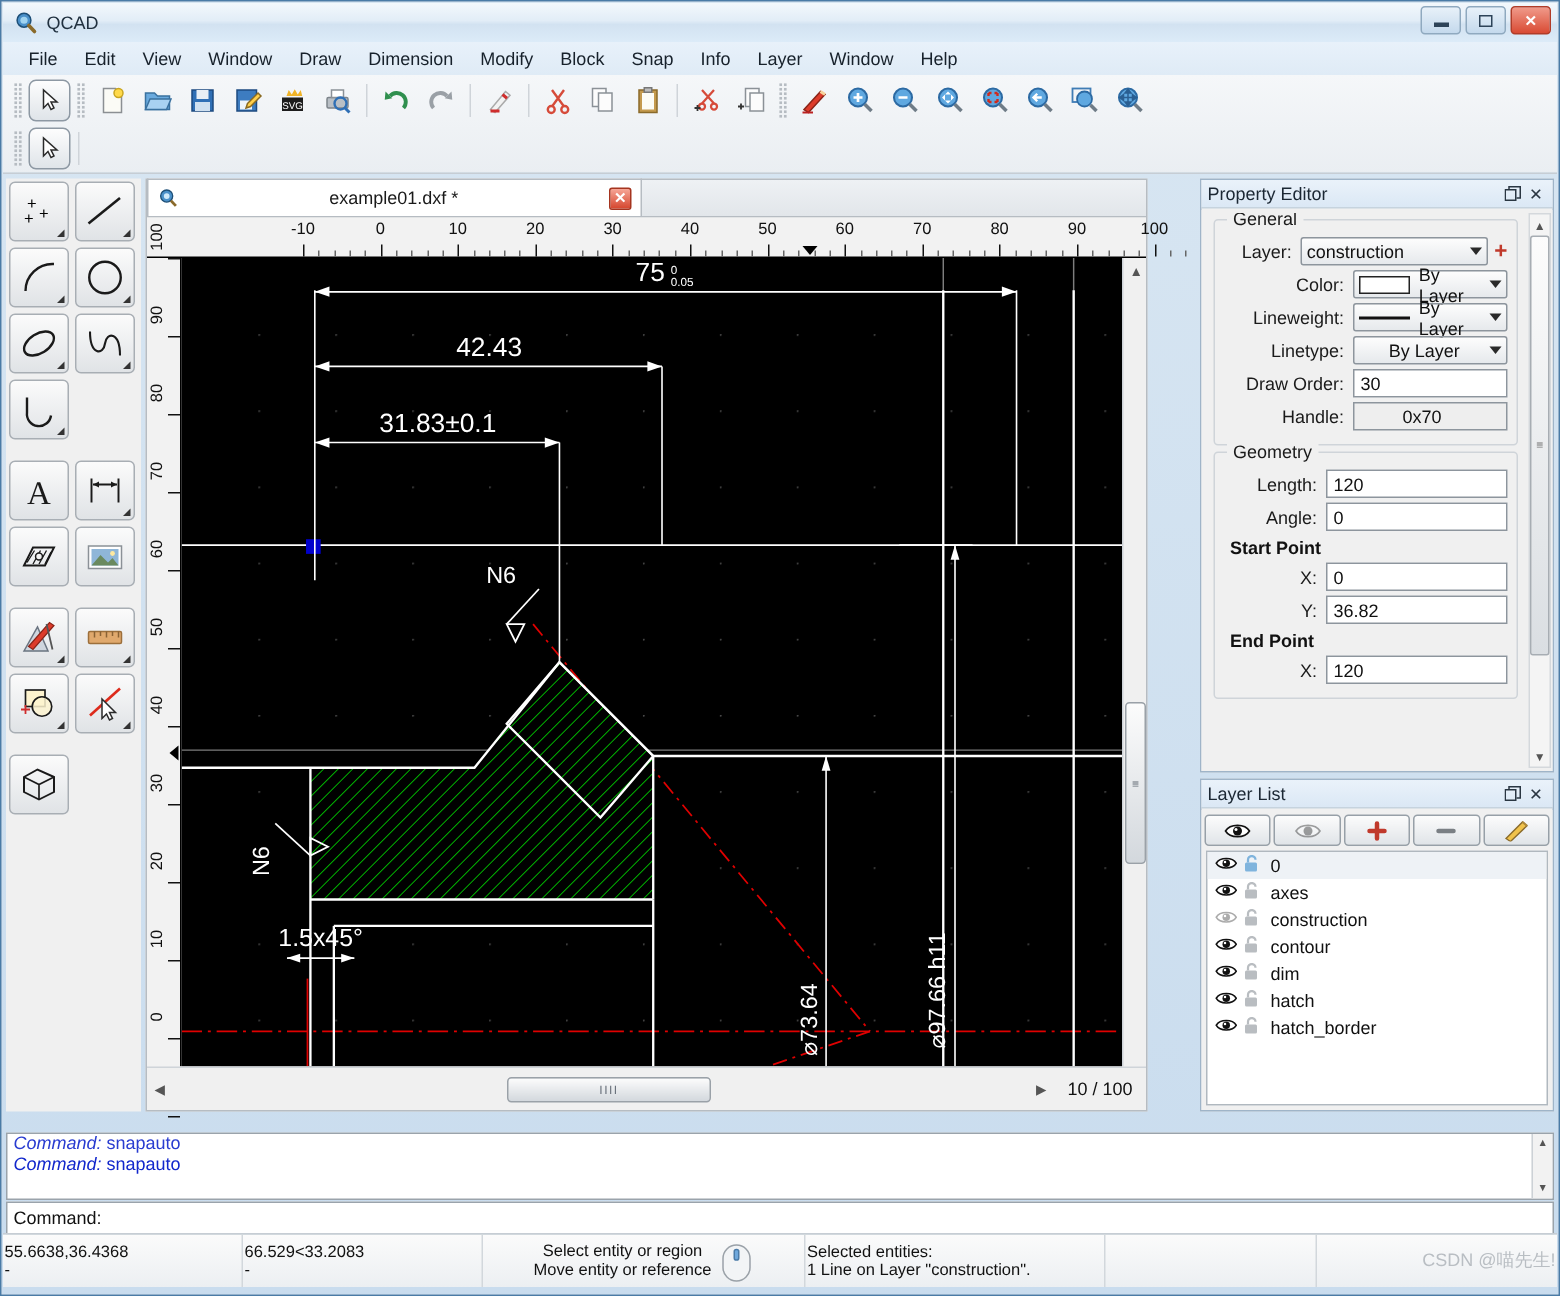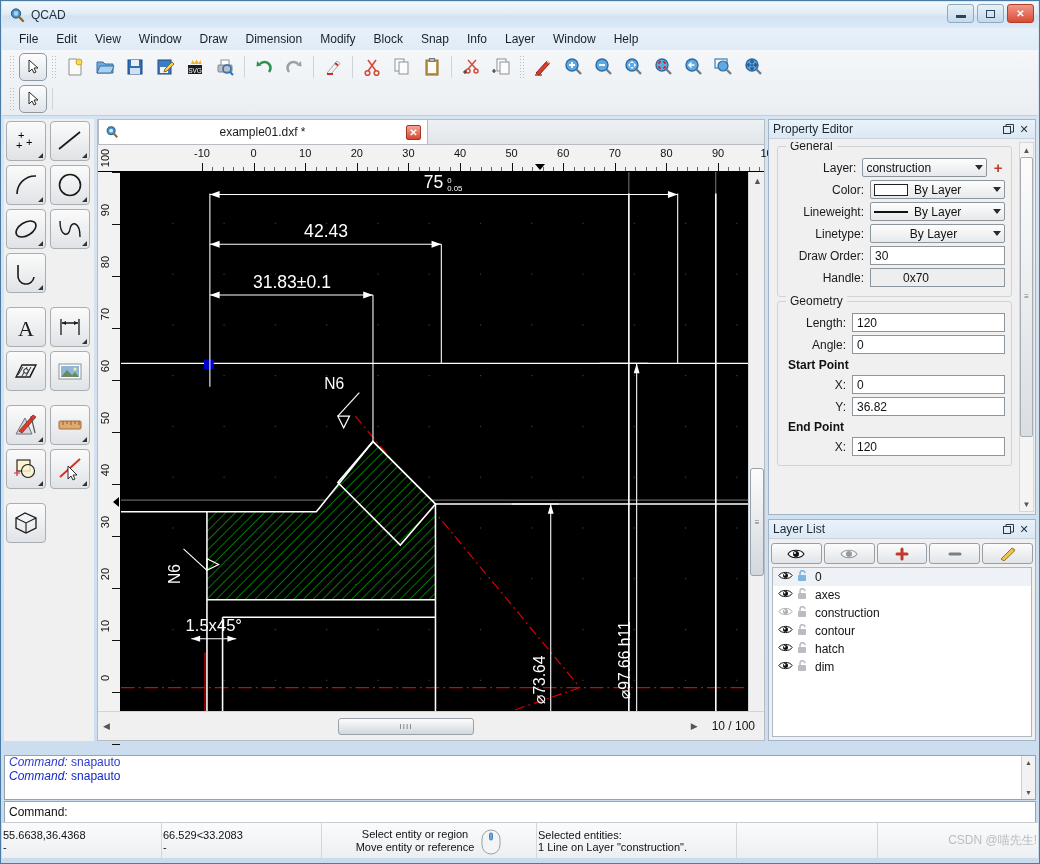--- a/index.html
+++ b/index.html
@@ -164,21 +164,21 @@
   .sb-thumb-v {
     position:absolute; left:1px; top:55%; width:14px; height:20%;
     background:linear-gradient(#fcfcfc,#d3d8dd);
     border:1px solid #9aa1a8; border-radius:3px;
     display:flex;align-items:center;justify-content:center; color:#68707a; font-size:8px;
   }
   .progress-label { padding:0 9px; font-size:12px; color:#111; }
 
   
   .rightcol { position:absolute; right:3px; top:118px; width:268px; bottom:122px; }
-  .panel { background:#f0f0f0; border:1px solid #9fb4c8; }
+  .panel { background:#f0f0f0; border:1px solid #9fb4c8;margin-left:32px; }
   .panel-head {
     height:19px; background:linear-gradient(#eaf2fa,#dbe8f5);
     display:flex; align-items:center; padding:0 4px; font-size:12px; color:#1b2733;
     border-bottom:1px solid #c6d3de;
   }
   .panel-head .ttl { flex:1;}
   .ph-btn { width:14px;height:14px; display:flex;align-items:center;justify-content:center; font-size:11px; color:#2a3642; margin-left:2px;}
   .panel-body { position:relative; background:#f0f0f0; }
 
   .prop-scroll {
@@ -1078,33 +1078,45 @@
             <div class="lay-item">
               <span class="eye"><svg width="15" height="11" viewBox="0 0 18 12">
                   <path d="M1 6 C4 1 14 1 17 6 C14 11 4 11 1 6Z" fill="#fff" stroke="#111" stroke-width="1.2"></path>
                   <circle cx="9" cy="6" r="3" fill="#111"></circle>
                   <circle cx="8" cy="5" r="1" fill="#fff"></circle>
                 </svg></span>
               <span class="lock"><svg width="11" height="12" viewBox="0 0 11 12">
                   <path d="M3 5 V3.2 A2.4 2.4 0 0 1 8 3.2" fill="none" stroke="#b9bdc1" stroke-width="1.5"></path>
                   <rect x="1" y="5" width="8" height="6" rx="1" fill="#b9bdc1"></rect>
                 </svg></span>
-              <span class="lay-name">hatch</span>
+              <span class="lay-name">dim</span>
             </div>
             <div class="lay-item">
               <span class="eye"><svg width="15" height="11" viewBox="0 0 18 12">
                   <path d="M1 6 C4 1 14 1 17 6 C14 11 4 11 1 6Z" fill="#fff" stroke="#111" stroke-width="1.2"></path>
                   <circle cx="9" cy="6" r="3" fill="#111"></circle>
                   <circle cx="8" cy="5" r="1" fill="#fff"></circle>
                 </svg></span>
               <span class="lock"><svg width="11" height="12" viewBox="0 0 11 12">
                   <path d="M3 5 V3.2 A2.4 2.4 0 0 1 8 3.2" fill="none" stroke="#b9bdc1" stroke-width="1.5"></path>
                   <rect x="1" y="5" width="8" height="6" rx="1" fill="#b9bdc1"></rect>
                 </svg></span>
-              <span class="lay-name">dim</span>
+              <span class="lay-name">hatch</span>
+            </div>
+            <div class="lay-item">
+              <span class="eye"><svg width="15" height="11" viewBox="0 0 18 12">
+                  <path d="M1 6 C4 1 14 1 17 6 C14 11 4 11 1 6Z" fill="#fff" stroke="#111" stroke-width="1.2"></path>
+                  <circle cx="9" cy="6" r="3" fill="#111"></circle>
+                  <circle cx="8" cy="5" r="1" fill="#fff"></circle>
+                </svg></span>
+              <span class="lock"><svg width="11" height="12" viewBox="0 0 11 12">
+                  <path d="M3 5 V3.2 A2.4 2.4 0 0 1 8 3.2" fill="none" stroke="#b9bdc1" stroke-width="1.5"></path>
+                  <rect x="1" y="5" width="8" height="6" rx="1" fill="#b9bdc1"></rect>
+                </svg></span>
+              <span class="lay-name">hatch_border</span>
             </div>
           </div>
       </div>
     </div>
   </div>
 
   <div class="cmdhist">
     <div style="padding-top:0px;">
       <div class="hist-line" style="color:#1227cc; opacity:0.9; margin-top:-1px;">
         <i>Command:</i>

